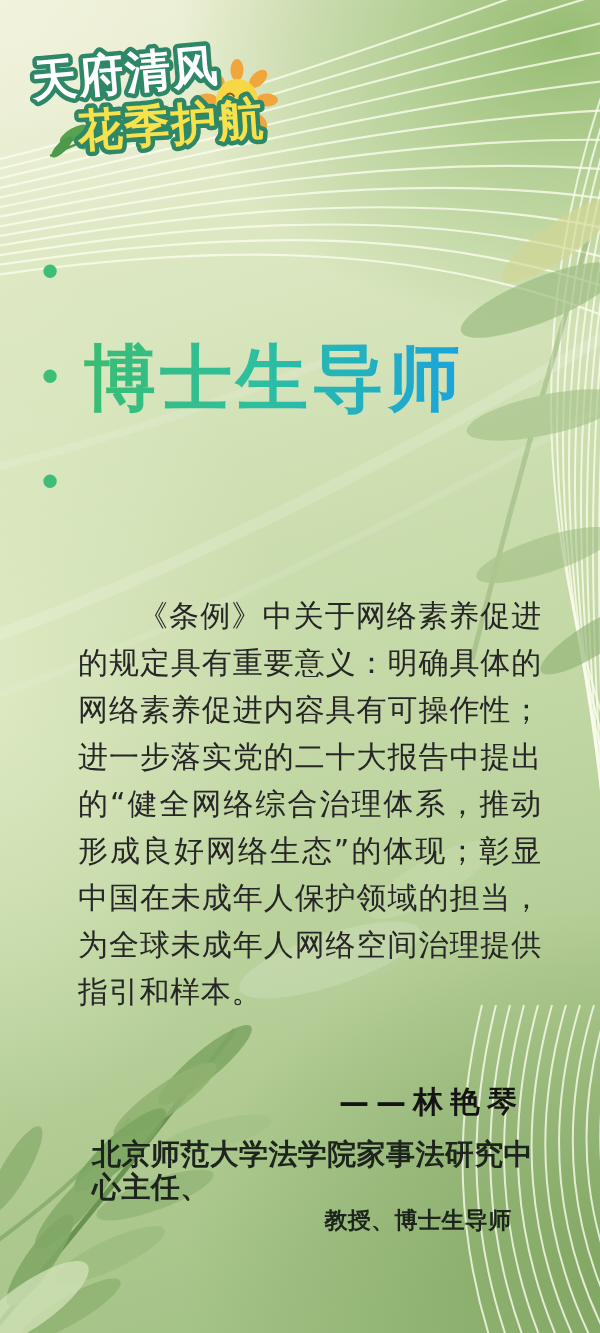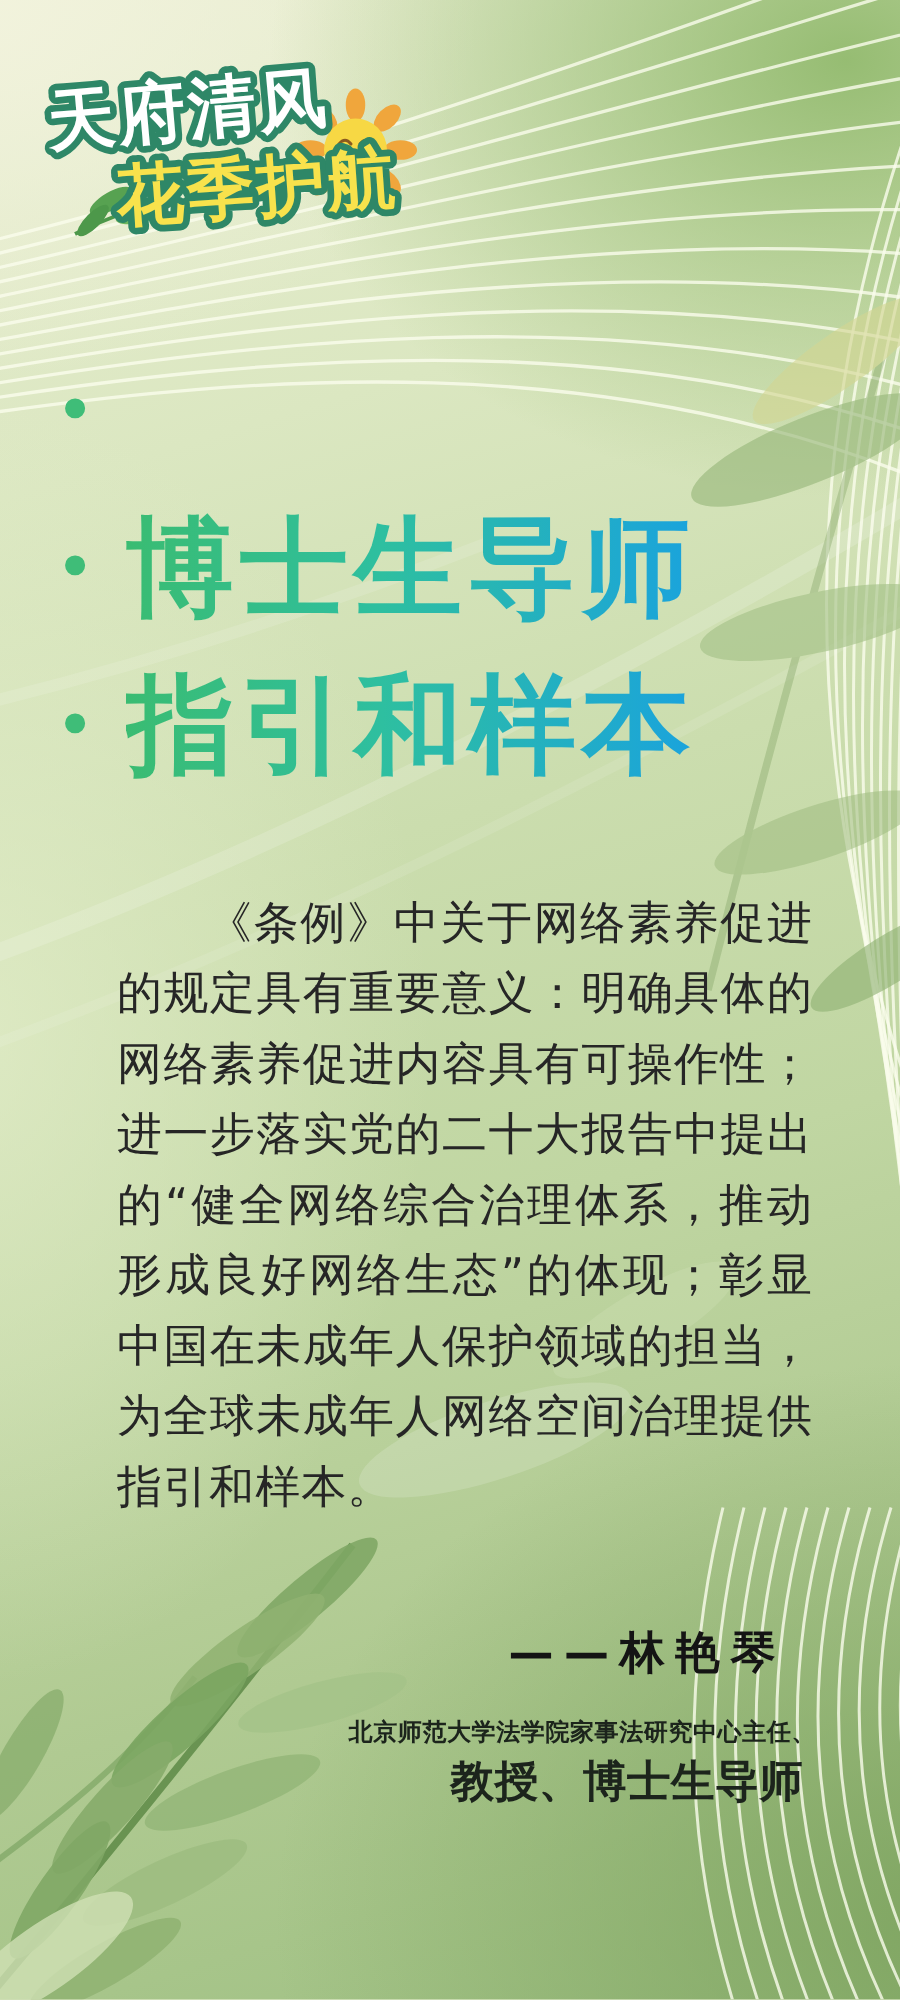--- a/index.html
+++ b/index.html
@@ -35,22 +35,22 @@
   .quote-body{
     position:absolute;left:78px;top:592px;width:464px;
     font-size:30px;line-height:47px;font-weight:400;letter-spacing:.7px;
     color:#262626;text-align:justify;text-indent:2em;
   }
   .attribution{
     position:absolute;left:80px;top:1082px;width:444px;
     font-size:30px;font-weight:700;letter-spacing:7px;color:#141414;text-align:right;
   }
   .affiliation{position:absolute;left:92px;top:1138px;width:452px;color:#1c241c;}
-  .aff1{font-size:16px;line-height:33px;font-weight:600;text-align:right;letter-spacing:.4px;}
-  .aff2{font-size:29px;line-height:33px;font-weight:600;text-align:center;letter-spacing:.4px;
+  .aff1{font-size:29px;line-height:33px;font-weight:600;text-align:left;letter-spacing:.4px;}
+  .aff2{font-size:23px;line-height:33px;font-weight:600;text-align:center;letter-spacing:.4px;
         margin-left:200px;width:252px;}
 </style>
 </head>
 <body>
 
 <div class="poster">
 
   <div class="bg"></div>
 
   <svg id="fans" class="layer" width="600" height="1333" viewBox="0 0 600 1333">
@@ -158,21 +158,20 @@
   <div class="headline">
     <div class="hrow">
       <span class="dot">•</span>
     </div>
     <div class="hrow">
       <span class="dot">•</span>
       <span class="htext">博士生导师</span>
     </div>
     <div class="hrow">
       <span class="dot">•</span>
-      <span class="htext">指引和样本</span>
     </div>
   </div>
 
   <div class="quote-body">《条例》中关于网络素养促进的规定具有重要意义：明确具体的网络素养促进内容具有可操作性；进一步落实党的二十大报告中提出的“健全网络综合治理体系，推动形成良好网络生态”的体现；彰显中国在未成年人保护领域的担当，为全球未成年人网络空间治理提供指引和样本。</div>
 
   <div class="attribution">——林艳琴</div>
   <div class="affiliation">
     <div class="aff1">北京师范大学法学院家事法研究中心主任、</div>
     <div class="aff2">教授、博士生导师</div>
   </div>

